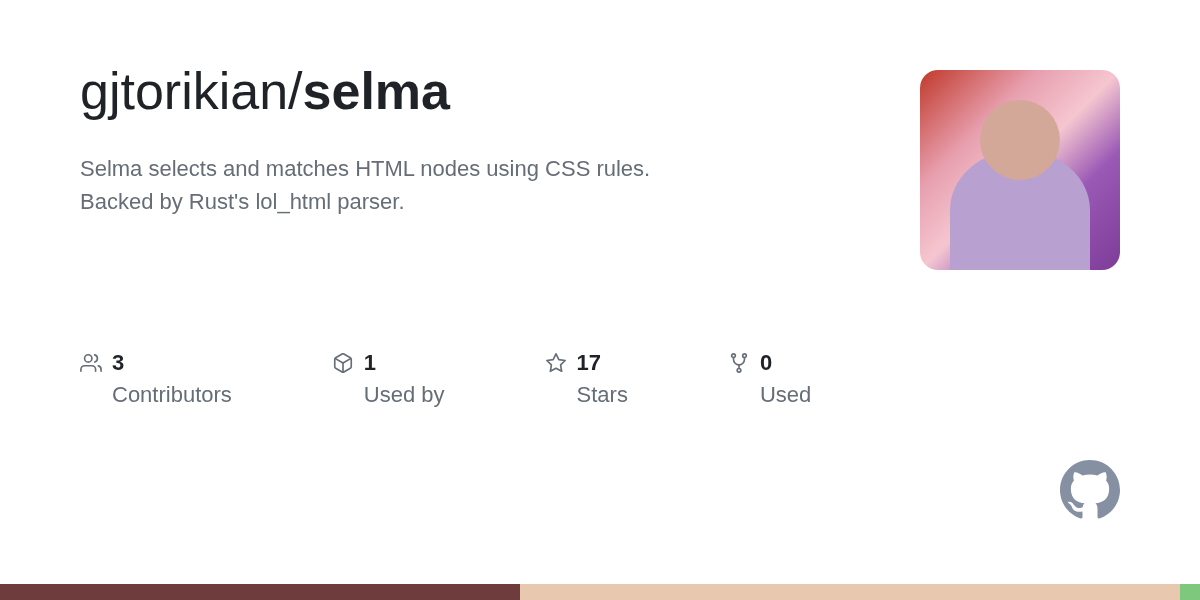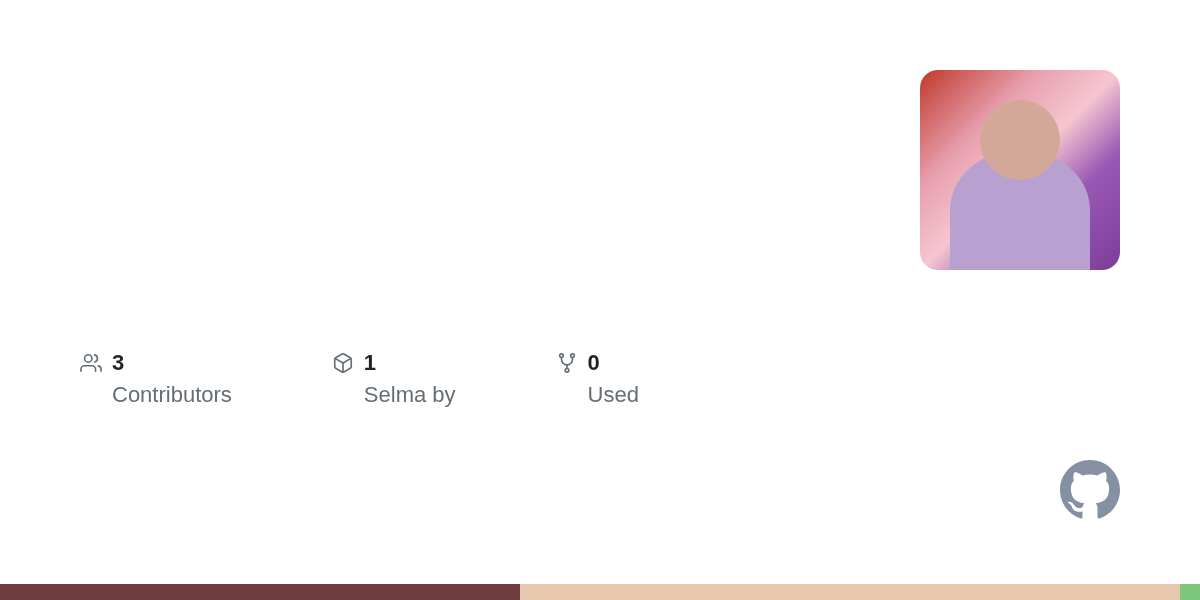--- a/index.html
+++ b/index.html
@@ -169,20 +169,24 @@
       fill: none;
       stroke: #656d76;
       stroke-width: 1.5;
     }
   </style>
 </head>
 <body>
 
 <div class="main-content">
   <div class="left-section">
+    <h1 class="repo-title">
+      <span>gjtorikian/</span><strong>selma</strong>
+    </h1>
+    <p class="repo-description">Selma selects and matches HTML nodes using CSS rules. Backed by Rust's lol_html parser.</p>
   </div>
 
   <div class="right-section">
     <div class="avatar-img"></div>
   </div>
 </div>
 
 <div class="stats-section">
 
   <div class="stat-item">
@@ -204,23 +208,34 @@
     <div class="stat-top">
       <span class="stat-icon">
         <svg class="icon-svg" viewBox="0 0 24 24">
           <path d="M21 16V8a2 2 0 0 0-1-1.73l-7-4a2 2 0 0 0-2 0l-7 4A2 2 0 0 0 3 8v8a2 2 0 0 0 1 1.73l7 4a2 2 0 0 0 2 0l7-4A2 2 0 0 0 21 16z" stroke="#656d76" stroke-width="1.8" fill="none"></path>
           <polyline points="3.27 6.96 12 12.01 20.73 6.96" stroke="#656d76" stroke-width="1.8" fill="none"></polyline>
           <line x1="12" y1="22.08" x2="12" y2="12" stroke="#656d76" stroke-width="1.8"></line>
         </svg>
       </span>
       <span class="stat-number">1</span>
     </div>
-    <span class="stat-label">Selma by</span>
-  </div>
-
+    <span class="stat-label">Used by</span>
+  </div>
+
+  <div class="stat-item">
+    <div class="stat-top">
+      <span class="stat-icon">
+        <svg class="icon-svg" viewBox="0 0 24 24">
+          <polygon points="12 2 15.09 8.26 22 9.27 17 14.14 18.18 21.02 12 17.77 5.82 21.02 7 14.14 2 9.27 8.91 8.26 12 2" stroke="#656d76" stroke-width="1.8" fill="none" stroke-linejoin="round"></polygon>
+        </svg>
+      </span>
+      <span class="stat-number">17</span>
+    </div>
+    <span class="stat-label">Stars</span>
+  </div>
 
   <div class="stat-item">
     <div class="stat-top">
       <span class="stat-icon">
         <svg class="icon-svg" viewBox="0 0 24 24">
           <circle cx="6" cy="4" r="2" stroke="#656d76" stroke-width="1.8" fill="none"></circle>
           <circle cx="18" cy="4" r="2" stroke="#656d76" stroke-width="1.8" fill="none"></circle>
           <circle cx="12" cy="20" r="2" stroke="#656d76" stroke-width="1.8" fill="none"></circle>
           <path d="M6 6v2a6 6 0 0 0 6 6 6 6 0 0 0 6-6V6" stroke="#656d76" stroke-width="1.8" fill="none" stroke-linecap="round"></path>
           <line x1="12" y1="14" x2="12" y2="18" stroke="#656d76" stroke-width="1.8"></line>

